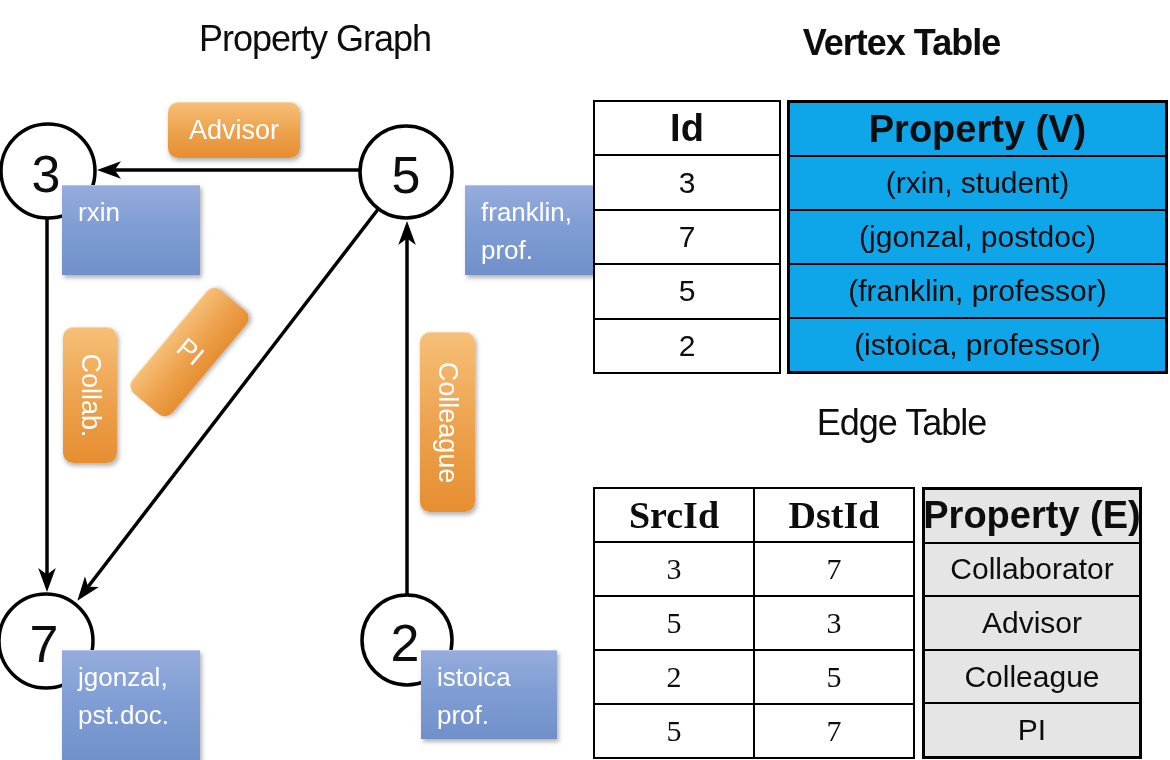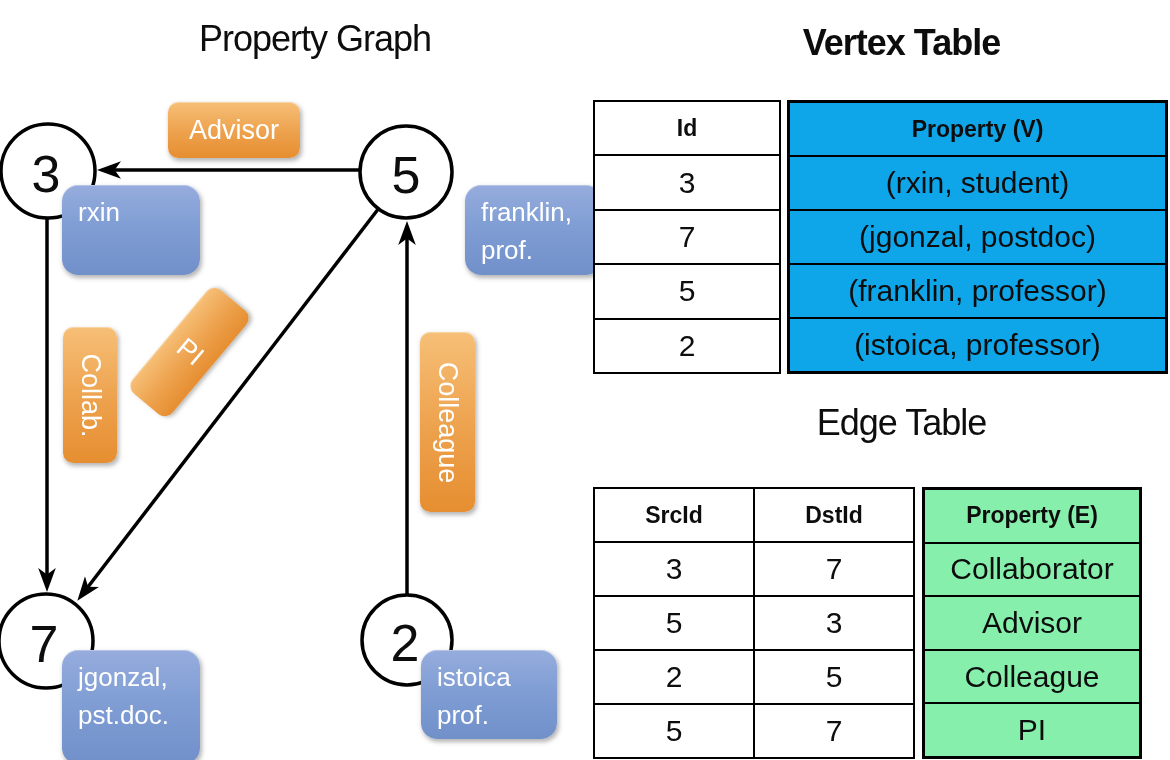--- a/index.html
+++ b/index.html
@@ -55,21 +55,21 @@
 
   
   .nbox {
     position: absolute;
     box-sizing: border-box;
     color: #ffffff;
     font-size: 26px;
     line-height: 1.45;
     padding: 9px 6px 6px 16px;
     background: linear-gradient(180deg, #96acdd 0%, #809ed4 45%, #7190ca 100%);
-    border-radius: 16px;
+    border-radius: 0;
     box-shadow: 1.5px 2.5px 4px rgba(110,110,110,0.5), inset 0 1px 0 rgba(255,255,255,0.3);
   }
   #nbox-3 { left: 62px;  top: 185px; width: 138px; height: 90px; }
   #nbox-5 { left: 421px; top: 185px; width: 137px; height: 90px; margin-left: 44px; }
   #nbox-7 { left: 62px;  top: 650px; width: 138px; height: 114px; }
   #nbox-2 { left: 421px; top: 650px; width: 136px; height: 89px; }
   .nbox span { display: block; }
 
   
   .tbox {
@@ -78,31 +78,31 @@
     display: flex; flex-direction: column;
     background: #fff;
   }
   .cell {
     flex: 1;
     display: flex; align-items: center; justify-content: center;
     font-size: 30px;
     color: #0d0d0d;
     white-space: nowrap;
   }
-  .cell.hdr { font-weight: bold; font-size: 23px; }
+  .cell.hdr { font-weight: bold; font-size: 38px; }
   .tbox > .cell + .cell, .tbox > .erow + .erow { border-top: 2.2px solid #000; }
 
   #vt-id   { left: 593px; top: 100px; width: 188px; height: 274px; border: 2.5px solid #000; }
   #vt-prop { left: 787px; top: 100px; width: 381px; height: 274px; border: 3px solid #000; background: #0ea5e9; }
 
   #et-left { left: 593px; top: 487px; width: 322px; height: 272px; border: 2.5px solid #000; }
-  .erow { flex: 1; display: flex; }
+  .erow { flex: 1; display: flex; font-family: Liberation Serif, serif; }
   .erow .cell { flex: 1; }
   .erow .cell:first-child { border-right: 2.5px solid #000; }
-  #et-prop { left: 922px; top: 487px; width: 220px; height: 272px; border: 3px solid #000; background: #86efac; }
+  #et-prop { left: 922px; top: 487px; width: 220px; height: 272px; border: 3px solid #000; background: #e5e5e5; }
 </style>
 </head>
 <body>
 
 <div class="big-title" id="pg-title">Property Graph</div>
 
 <svg id="graph-svg" width="580" height="760" viewBox="0 0 580 760">
   <defs>
     <marker id="arr" viewBox="0 0 12 10" refX="9" refY="5" markerWidth="24" markerHeight="20" markerUnits="userSpaceOnUse" orient="auto">
       <path d="M0,0.6 L12,5 L0,9.4 L3.2,5 Z" fill="#000"></path>

